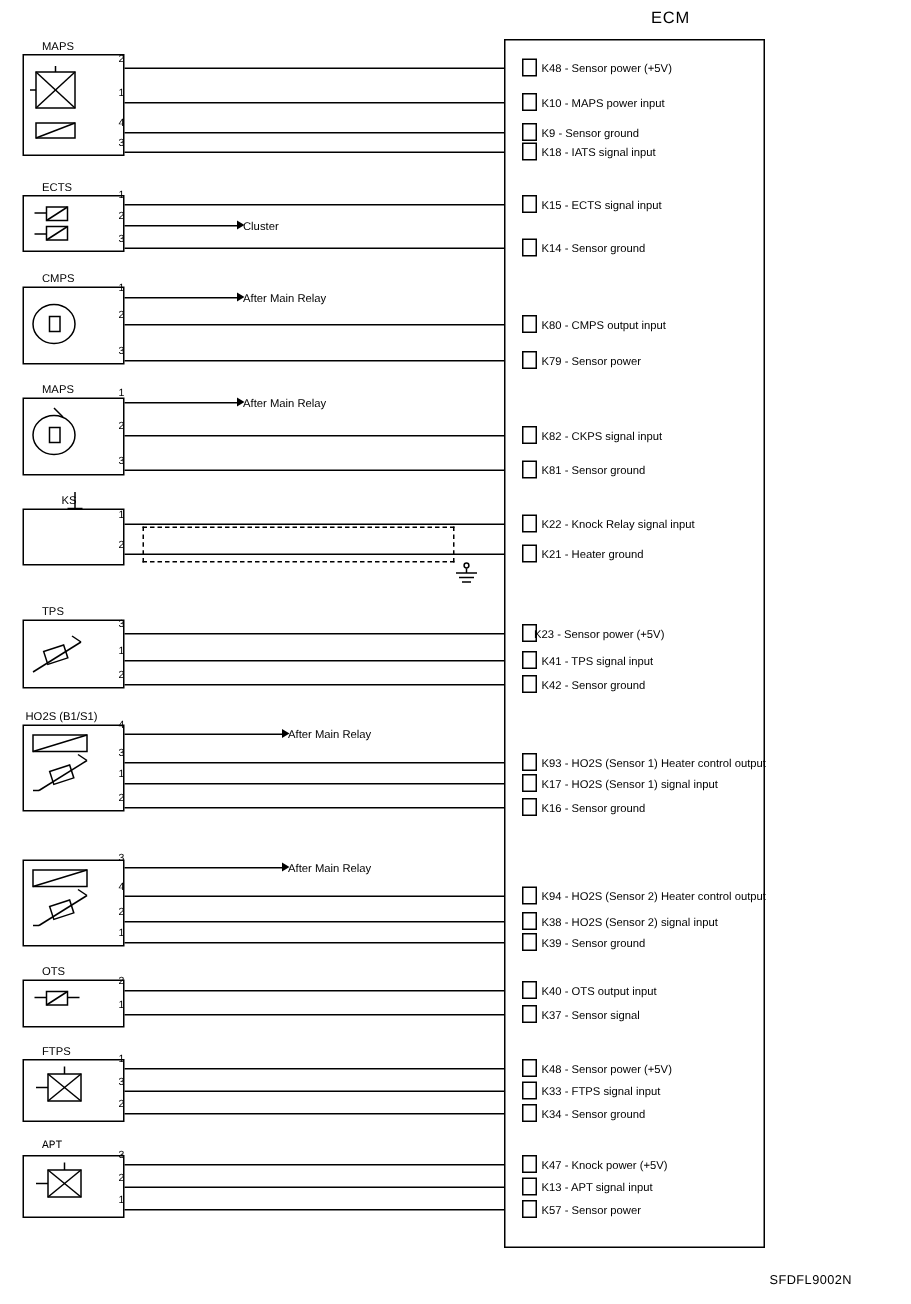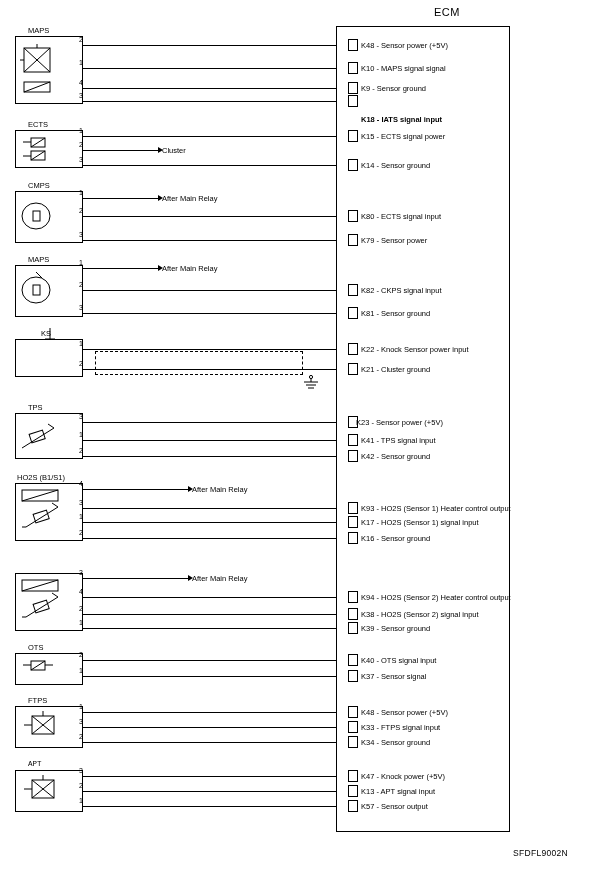--- a/index.html
+++ b/index.html
@@ -101,23 +101,23 @@
   <div class="abs pin" style="left:79px; top:59px;">1</div>
   <div class="abs pin" style="left:79px; top:79px;">4</div>
   <div class="abs pin" style="left:79px; top:92px;">3</div>
 
   <div class="abs box" style="left:348px; top:39px; width:10px; height:12px;"></div>
   <div class="abs box" style="left:348px; top:62px; width:10px; height:12px;"></div>
   <div class="abs box" style="left:348px; top:82px; width:10px; height:12px;"></div>
   <div class="abs box" style="left:348px; top:95px; width:10px; height:12px;"></div>
 
   <div class="abs lbl" style="left:361px; top:41px;">K48 - Sensor power (+5V)</div>
-  <div class="abs lbl" style="left:361px; top:64px;">K10 - MAPS signal signal</div>
+  <div class="abs lbl" style="left:361px; top:64px;">K10 - MAPS power input</div>
   <div class="abs lbl" style="left:361px; top:84px;">K9 - Sensor ground</div>
-  <div class="abs lbl" style="left:361px; top:115px;font-weight:bold;">K18 - IATS signal input</div>
+  <div class="abs lbl" style="left:361px; top:97px;">K18 - IATS signal input</div>
 
   <div class="abs comp-name" style="left:28px; top:120px;">ECTS</div>
   <div class="abs box" style="left:15px; top:130px; width:68px; height:38px;"></div>
   <svg class="abs" style="left:23px; top:136px;" width="40" height="28">
     <rect x="8" y="2" width="14" height="9" fill="none" stroke="#000" stroke-width="1"></rect>
     <line x1="8" y1="11" x2="22" y2="2" stroke="#000" stroke-width="1"></line>
     <rect x="8" y="15" width="14" height="9" fill="none" stroke="#000" stroke-width="1"></rect>
     <line x1="8" y1="24" x2="22" y2="15" stroke="#000" stroke-width="1"></line>
     <line x1="0" y1="6" x2="8" y2="6" stroke="#000" stroke-width="1"></line>
     <line x1="0" y1="20" x2="8" y2="20" stroke="#000" stroke-width="1"></line>
@@ -129,21 +129,21 @@
   <div class="abs lbl" style="left:162px; top:146px;">Cluster</div>
   <div class="abs hline" style="left:83px; top:165px; width:253px;"></div>
 
   <div class="abs pin" style="left:79px; top:127px;">1</div>
   <div class="abs pin" style="left:79px; top:141px;">2</div>
   <div class="abs pin" style="left:79px; top:156px;">3</div>
 
   <div class="abs box" style="left:348px; top:130px; width:10px; height:12px;"></div>
   <div class="abs box" style="left:348px; top:159px; width:10px; height:12px;"></div>
 
-  <div class="abs lbl" style="left:361px; top:132px;">K15 - ECTS signal power</div>
+  <div class="abs lbl" style="left:361px; top:132px;">K15 - ECTS signal input</div>
   <div class="abs lbl" style="left:361px; top:161px;">K14 - Sensor ground</div>
 
   <div class="abs comp-name" style="left:28px; top:181px;">CMPS</div>
   <div class="abs box" style="left:15px; top:191px; width:68px; height:52px;"></div>
   <svg class="abs" style="left:20px; top:198px;" width="44" height="38">
     <ellipse cx="16" cy="18" rx="14" ry="13" fill="none" stroke="#000" stroke-width="1"></ellipse>
     <rect x="13" y="13" width="7" height="10" fill="none" stroke="#000" stroke-width="1"></rect>
   </svg>
 
   <div class="abs hline" style="left:83px; top:198px; width:75px;"></div>
@@ -152,21 +152,21 @@
   <div class="abs hline" style="left:83px; top:216px; width:253px;"></div>
   <div class="abs hline" style="left:83px; top:240px; width:253px;"></div>
 
   <div class="abs pin" style="left:79px; top:189px;">1</div>
   <div class="abs pin" style="left:79px; top:207px;">2</div>
   <div class="abs pin" style="left:79px; top:231px;">3</div>
 
   <div class="abs box" style="left:348px; top:210px; width:10px; height:12px;"></div>
   <div class="abs box" style="left:348px; top:234px; width:10px; height:12px;"></div>
 
-  <div class="abs lbl" style="left:361px; top:212px;">K80 - ECTS signal input</div>
+  <div class="abs lbl" style="left:361px; top:212px;">K80 - CMPS output input</div>
   <div class="abs lbl" style="left:361px; top:236px;">K79 - Sensor power</div>
 
   <div class="abs comp-name" style="left:28px; top:255px;">MAPS</div>
   <div class="abs box" style="left:15px; top:265px; width:68px; height:52px;"></div>
   <svg class="abs" style="left:20px; top:270px;" width="44" height="40">
     <ellipse cx="16" cy="20" rx="14" ry="13" fill="none" stroke="#000" stroke-width="1"></ellipse>
     <rect x="13" y="15" width="7" height="10" fill="none" stroke="#000" stroke-width="1"></rect>
     <line x1="16" y1="2" x2="22" y2="8" stroke="#000" stroke-width="1"></line>
   </svg>
 
@@ -203,22 +203,22 @@
     <line x1="6" y1="10" x2="16" y2="10" stroke="#000" stroke-width="1"></line>
     <line x1="8" y1="13" x2="14" y2="13" stroke="#000" stroke-width="1"></line>
   </svg>
 
   <div class="abs pin" style="left:79px; top:340px;">1</div>
   <div class="abs pin" style="left:79px; top:360px;">2</div>
 
   <div class="abs box" style="left:348px; top:343px; width:10px; height:12px;"></div>
   <div class="abs box" style="left:348px; top:363px; width:10px; height:12px;"></div>
 
-  <div class="abs lbl" style="left:361px; top:345px;">K22 - Knock Sensor power input</div>
-  <div class="abs lbl" style="left:361px; top:365px;">K21 - Cluster ground</div>
+  <div class="abs lbl" style="left:361px; top:345px;">K22 - Knock Relay signal input</div>
+  <div class="abs lbl" style="left:361px; top:365px;">K21 - Heater ground</div>
 
   <div class="abs comp-name" style="left:28px; top:403px;">TPS</div>
   <div class="abs box" style="left:15px; top:413px; width:68px; height:46px;"></div>
   <svg class="abs" style="left:20px; top:418px;" width="50" height="38">
     <rect x="10" y="14" width="14" height="9" fill="none" stroke="#000" stroke-width="1" transform="rotate(-18 17 18)"></rect>
     <line x1="2" y1="30" x2="34" y2="10" stroke="#000" stroke-width="1"></line>
     <line x1="28" y1="6" x2="34" y2="10" stroke="#000" stroke-width="1"></line>
   </svg>
 
   <div class="abs hline" style="left:83px; top:422px; width:253px;"></div>
@@ -310,21 +310,21 @@
 
   <div class="abs hline" style="left:83px; top:660px; width:253px;"></div>
   <div class="abs hline" style="left:83px; top:676px; width:253px;"></div>
 
   <div class="abs pin" style="left:79px; top:651px;">2</div>
   <div class="abs pin" style="left:79px; top:667px;">1</div>
 
   <div class="abs box" style="left:348px; top:654px; width:10px; height:12px;"></div>
   <div class="abs box" style="left:348px; top:670px; width:10px; height:12px;"></div>
 
-  <div class="abs lbl" style="left:361px; top:656px;">K40 - OTS signal input</div>
+  <div class="abs lbl" style="left:361px; top:656px;">K40 - OTS output input</div>
   <div class="abs lbl" style="left:361px; top:672px;">K37 - Sensor signal</div>
 
   <div class="abs comp-name" style="left:28px; top:696px;">FTPS</div>
   <div class="abs box" style="left:15px; top:706px; width:68px; height:42px;"></div>
   <svg class="abs" style="left:24px; top:710px;" width="44" height="36">
     <rect x="8" y="6" width="22" height="18" fill="none" stroke="#000" stroke-width="1"></rect>
     <line x1="8" y1="6" x2="30" y2="24" stroke="#000" stroke-width="1"></line>
     <line x1="30" y1="6" x2="8" y2="24" stroke="#000" stroke-width="1"></line>
     <line x1="19" y1="1" x2="19" y2="6" stroke="#000" stroke-width="1"></line>
     <line x1="0" y1="15" x2="8" y2="15" stroke="#000" stroke-width="1"></line>
@@ -363,17 +363,17 @@
   <div class="abs pin" style="left:79px; top:767px;">3</div>
   <div class="abs pin" style="left:79px; top:782px;">2</div>
   <div class="abs pin" style="left:79px; top:797px;">1</div>
 
   <div class="abs box" style="left:348px; top:770px; width:10px; height:12px;"></div>
   <div class="abs box" style="left:348px; top:785px; width:10px; height:12px;"></div>
   <div class="abs box" style="left:348px; top:800px; width:10px; height:12px;"></div>
 
   <div class="abs lbl" style="left:361px; top:772px;">K47 - Knock power (+5V)</div>
   <div class="abs lbl" style="left:361px; top:787px;">K13 - APT signal input</div>
-  <div class="abs lbl" style="left:361px; top:802px;">K57 - Sensor output</div>
+  <div class="abs lbl" style="left:361px; top:802px;">K57 - Sensor power</div>
 
   <div class="abs footer-code" style="left:513px; top:848px;">SFDFL9002N</div>
 
 </div>
 
 </body></html>

